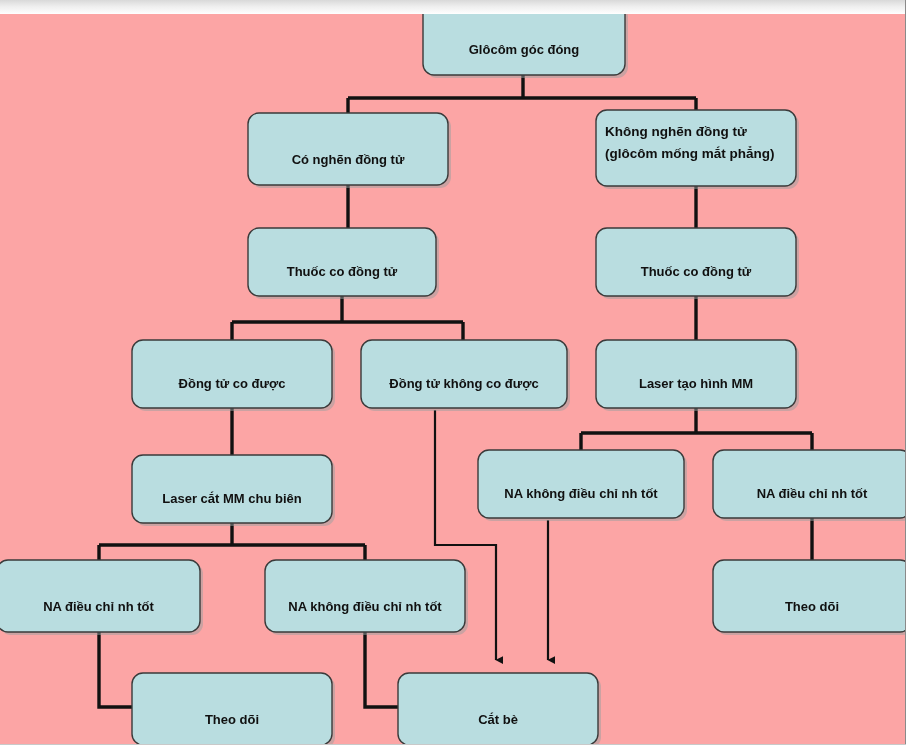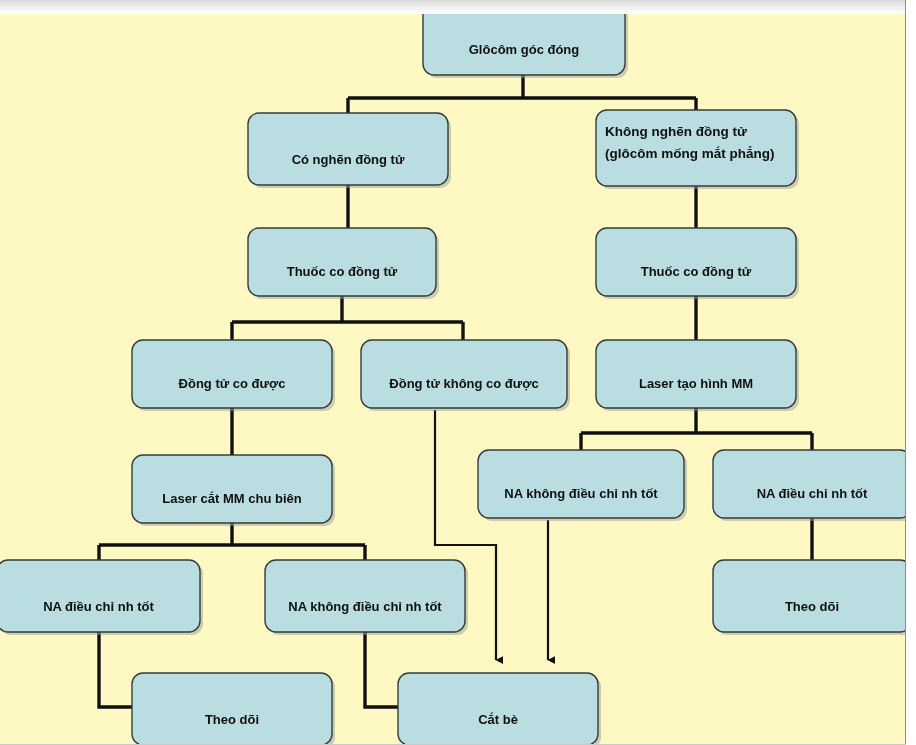--- a/index.html
+++ b/index.html
@@ -13,21 +13,21 @@
     font-family: "Liberation Sans", sans-serif;
     overflow: hidden;
     position: relative;
   }
   #canvas {
     position: absolute;
     left: 0;
     top: 0;
     width: 916px;
     height: 745px;
-    background: #fef9c3;
+    background: #fca5a5;
   }
   .top-band {
     position: absolute;
     left: 0;
     top: 0;
     width: 916px;
     height: 14px;
     background: linear-gradient(to bottom, #d9d9d9 0%, #eeeeee 45%, #ffffff 100%);
     pointer-events: none;
   }

